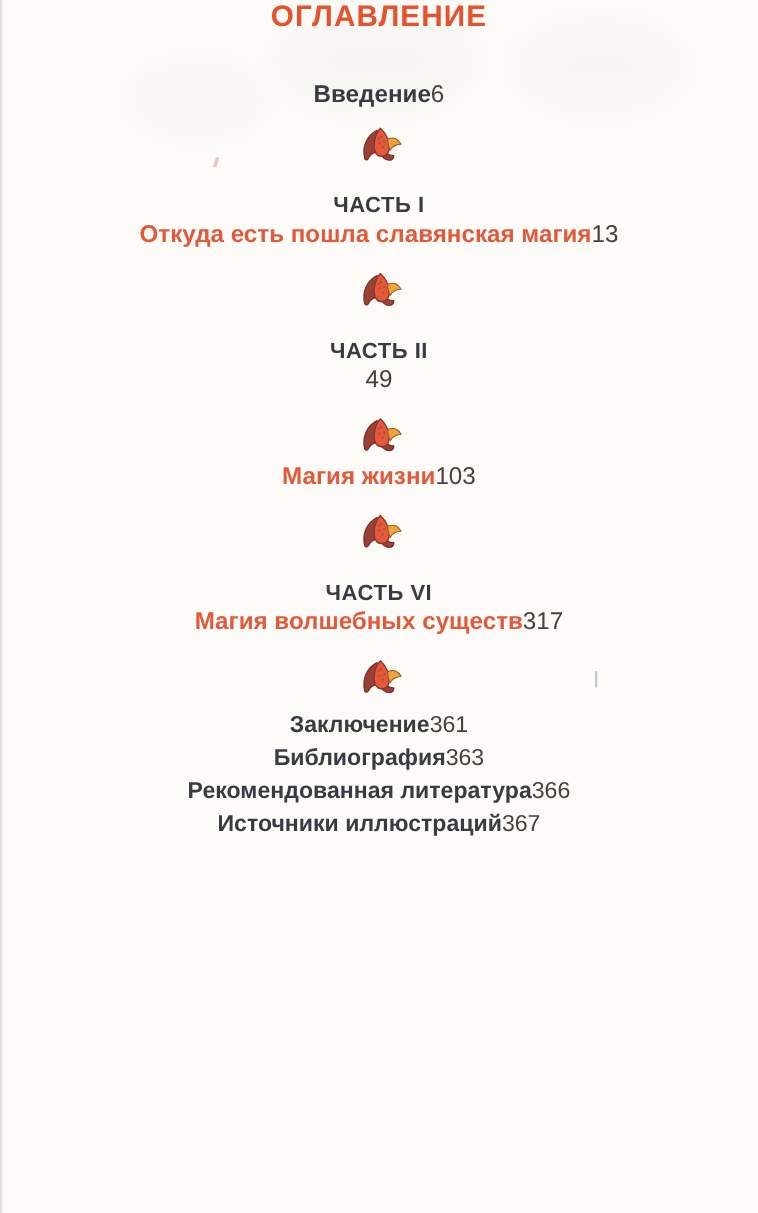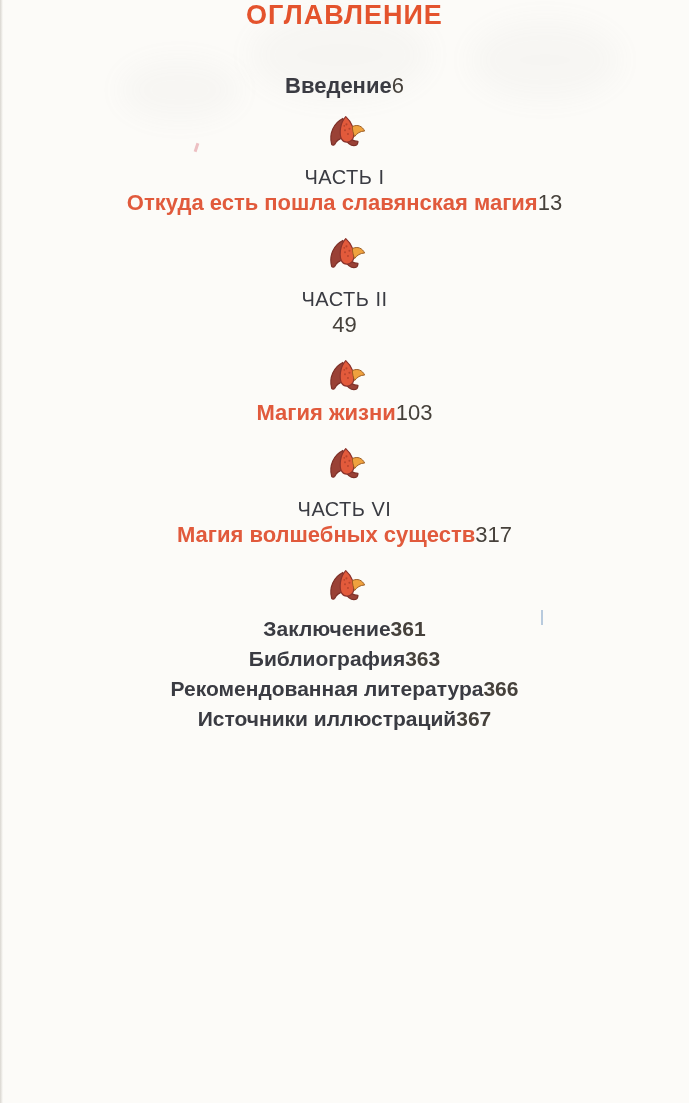--- a/index.html
+++ b/index.html
@@ -67,36 +67,36 @@
 
   .flower {
     margin: 20px auto 0;
     width: 46px; height: 40px;
     line-height: 0;
   }
   .flower.first { margin-top: 16px; }
   .flower svg { width: 46px; height: 40px; }
 
   .part-heading {
-    margin-top: 12px;
+    margin-top: 22px;
     font-size: 20px; line-height: 22px;
-    font-weight: normal; letter-spacing: .5px;
+    font-weight: bold; letter-spacing: .5px;
     color: var(--heading, #3a3b42);
   }
   .entry-chapter {
     margin-top: 2px;
     font-size: 22px; line-height: 26px;
   }
   .label-accent { font-weight: bold; color: var(--chapter, #e15a3c); }
 
   .back-matter { margin-top: 6px; }
   .entry-back {
     font-size: 21px; line-height: 30px;
   }
-  .entry-back .pagenum { font-size: 21px; font-weight: bold; }
+  .entry-back .pagenum { font-size: 21px; }
 
   .defs-hidden { position: absolute; width: 0; height: 0; overflow: hidden; }
 </style>
 </head>
 <body>
 
 <svg class="defs-hidden" aria-hidden="true">
   <defs>
     <symbol id="flower" viewBox="0 0 60 54">
 

